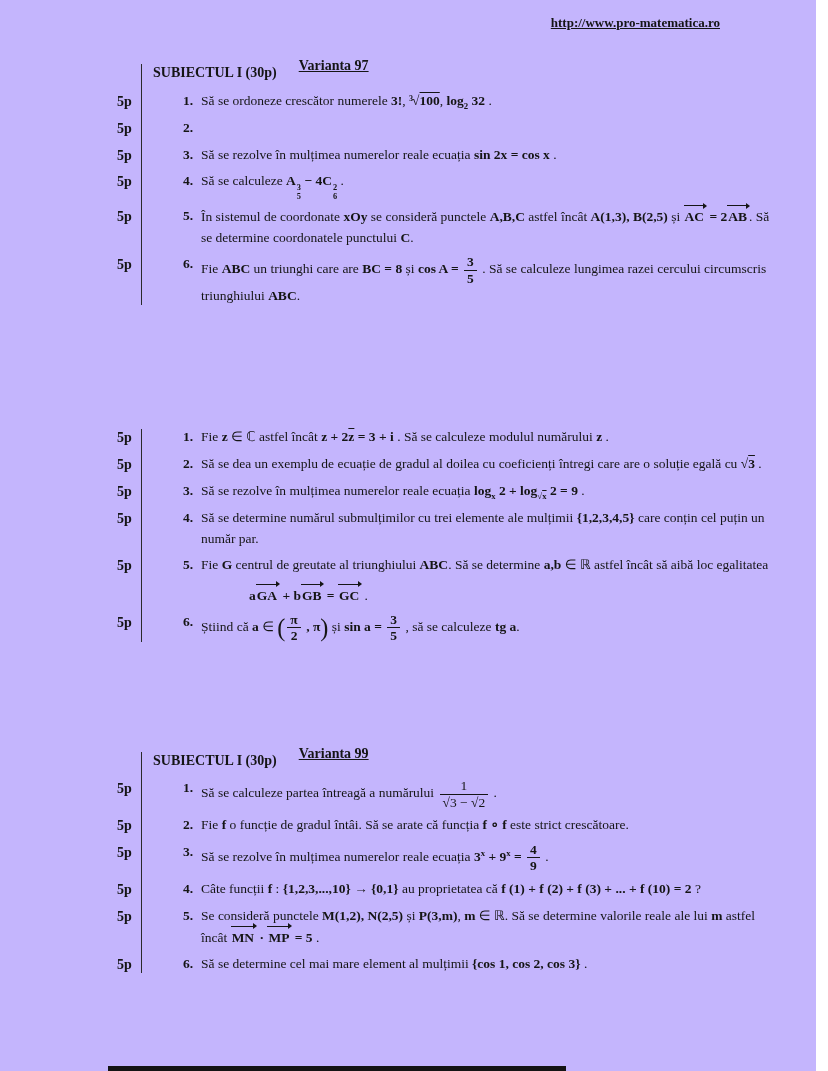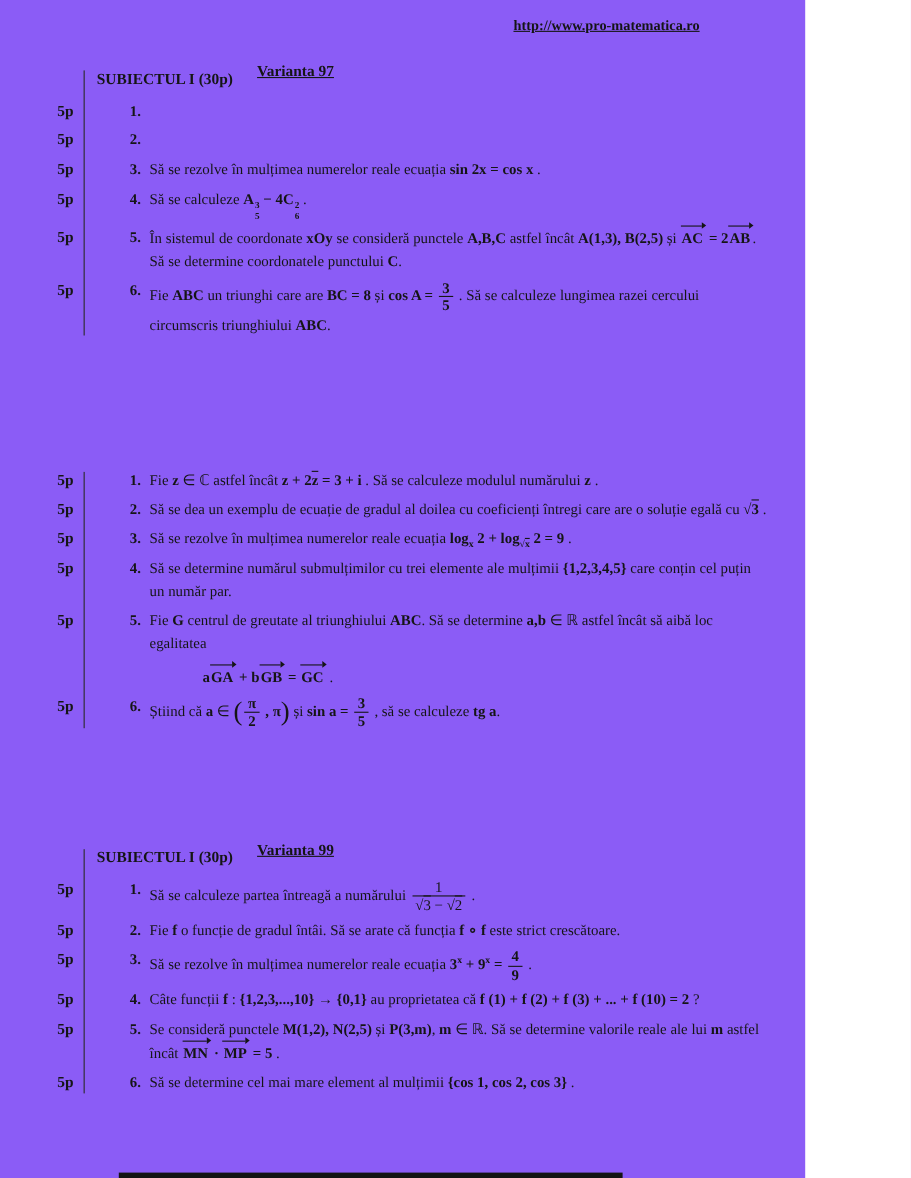--- a/index.html
+++ b/index.html
@@ -3,27 +3,27 @@
 <meta charset="utf-8">
 <title>Varianta 97-99</title>
 <style>
   * { box-sizing: border-box; }
   html, body { margin: 0; padding: 0; background: #fff; }
   body {
     width: 828px; min-height: 1071px;
     font-family: "Liberation Serif", serif;
     color: #151515; font-size: 13.5px; line-height: 1.55;
   }
-  .page { position: relative; width: 732px; min-height: 1071px; overflow: hidden; background: #8b5cf6; }
+  .page { position: relative; width: 816px; min-height: 1071px; overflow: hidden; background: #c4b5fd; }
   .header-url {
     position: absolute; top: 13px; right: 96px;
     font-weight: bold; text-decoration: underline; font-size: 13px;
     cursor: pointer;
   }
-  .sections { padding: 62px 34px 0 52px; }
+  .sections { padding: 62px 34px 0 117px; }
   .section { position: relative; }
   .section::before {
     content: ""; position: absolute; left: 24px; top: 2px; bottom: 2px;
     width: 1.2px; background: #2a2a2a;
   }
   .section-1 { margin-bottom: 120px; }
   .section-2 { margin-bottom: 106px; }
   .hdr { margin-left: 36px; margin-bottom: 7px; font-weight: bold; font-size: 14px; }
   .variant {
     display: inline-block; margin-left: 22px; position: relative; top: -7px;
@@ -68,20 +68,21 @@
   <div class="sections">
       <section class="section section-1">
     <div class="hdr">
       <span class="stitle">SUBIECTUL I (30p)</span><span class="variant">Varianta 97</span>
     </div>
     <div class="plist">
           <div class="problem">
     <span class="pts">5p</span>
     <div class="ptext">
       <span class="pnum">1.</span>
+      <span class="pbody">Să se ordoneze crescător numerele <b>3!</b>, <b><span class="ri">3</span>√<span class="ol">100</span></b>, <b>log<sub>2</sub> 32</b> .</span>
     </div>
   </div>
           <div class="problem">
     <span class="pts">5p</span>
     <div class="ptext">
       <span class="pnum">2.</span>
     </div>
   </div>
           <div class="problem">
     <span class="pts">5p</span>

